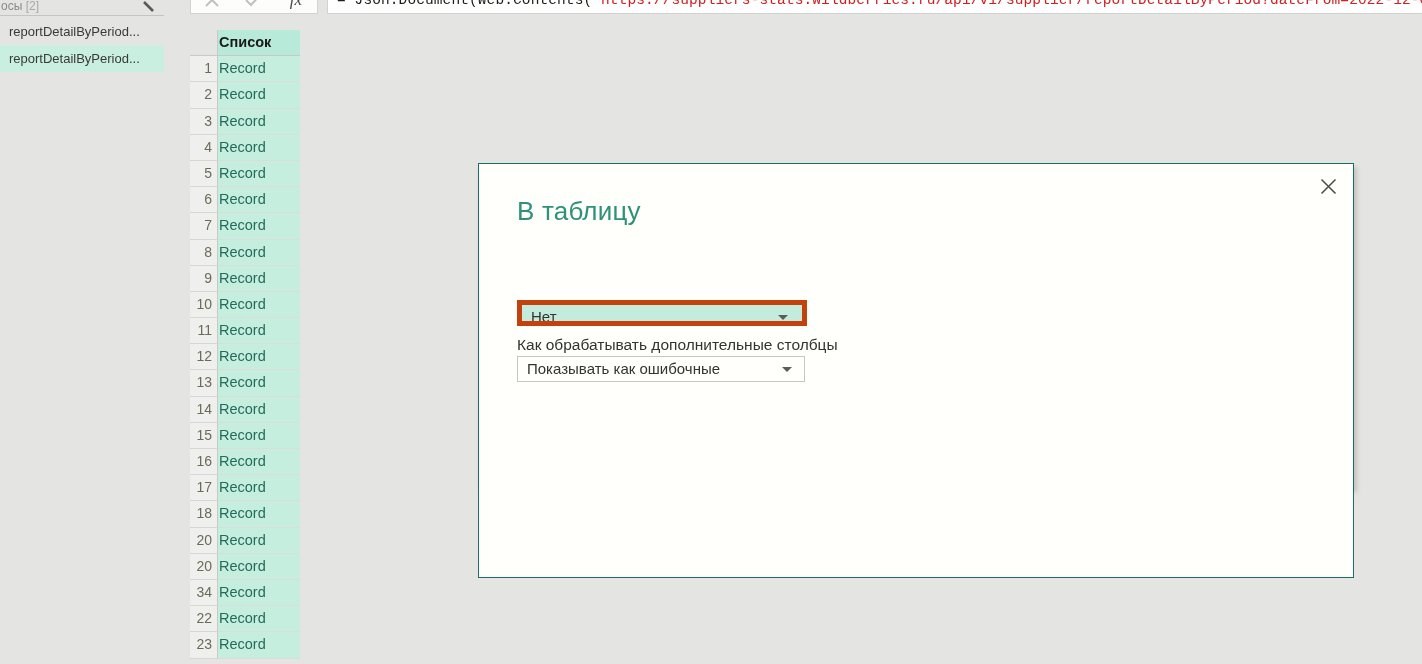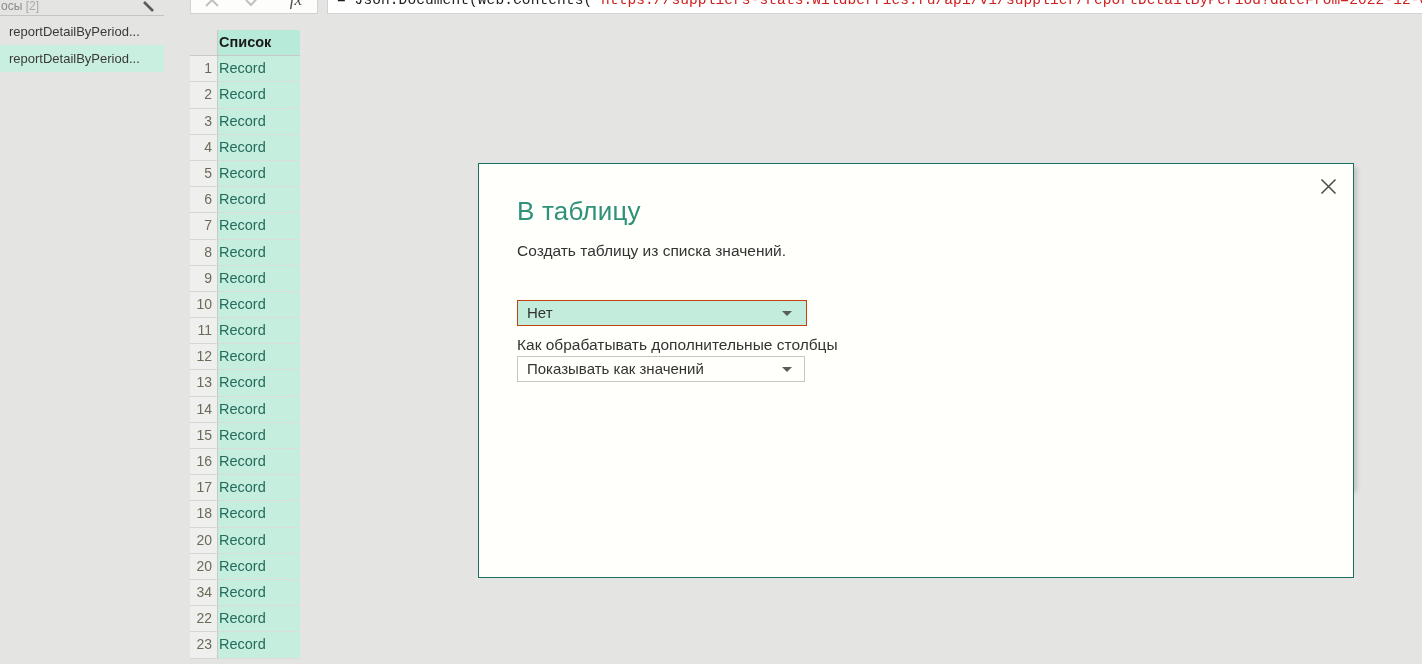--- a/index.html
+++ b/index.html
@@ -240,21 +240,21 @@
     line-height: 24px;
     padding-left: 9px;
     color: #33332f;
     overflow: hidden;
     white-space: nowrap;
   }
   .combo.c1 {
     top: 136px;
     width: 290px;
     background: #c3ecdd;
-    border: 1px solid #c2410c;
+    border: 5px solid #c2410c;
   }
   .combo.c2 {
     top: 192px;
     width: 288px;
     background: #fffffb;
     border: 1px solid #c6c6c4;
   }
   .combo-arrow {
     position: absolute;
     top: 0;
@@ -422,31 +422,30 @@
   <div class="dialog-shadow"></div>
   <div class="dialog">
 
     <div class="dialog-close">
       <svg width="17" height="17" viewBox="0 0 17 17">
         <path d="M1.5 1.5 L15.5 15.5 M15.5 1.5 L1.5 15.5" stroke="#4a4a48" stroke-width="1.5" fill="none"></path>
       </svg>
     </div>
 
     <div class="dialog-title">В таблицу</div>
-    <div class="dialog-subtitle">Создать таблицу из списка значений.</div>
 
     <div class="combo c1">
       <span>Нет</span>
       <span class="combo-arrow">
           <span class="caret"></span>
         </span>
     </div>
 
     <div class="field-label l2">Как обрабатывать дополнительные столбцы</div>
     <div class="combo c2">
-      <span>Показывать как значений</span>
+      <span>Показывать как ошибочные</span>
       <span class="combo-arrow">
           <span class="caret"></span>
         </span>
     </div>
 
   </div>
 </div>
 
 </body></html>

